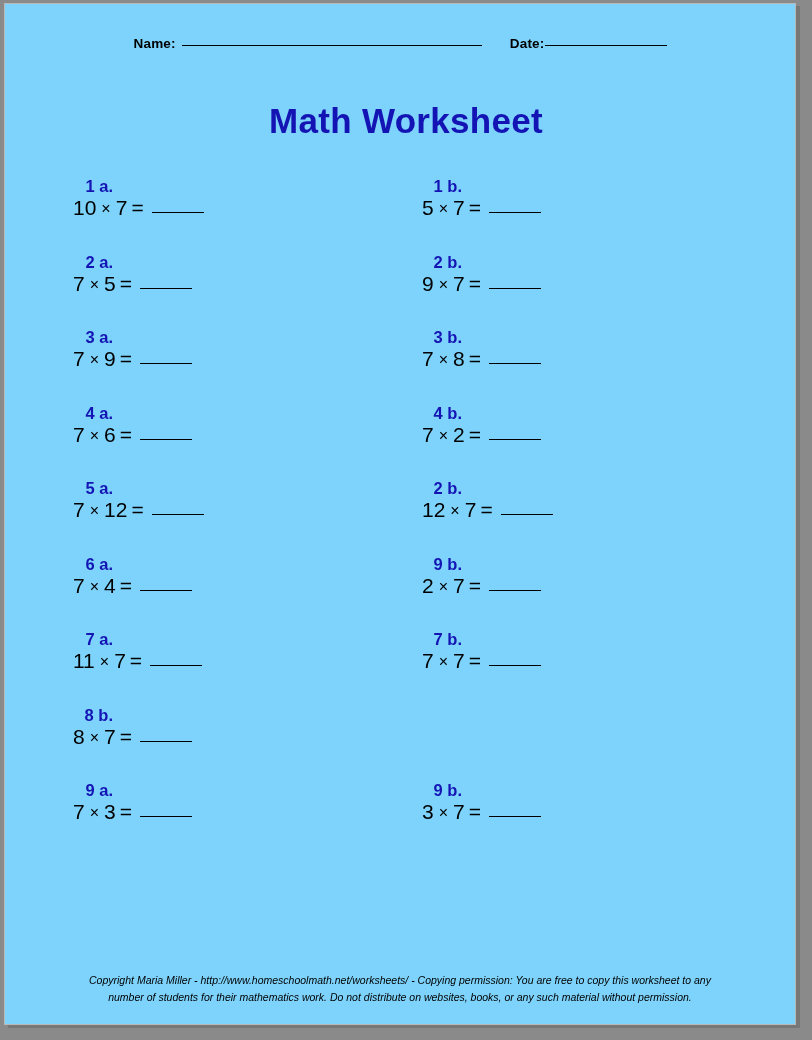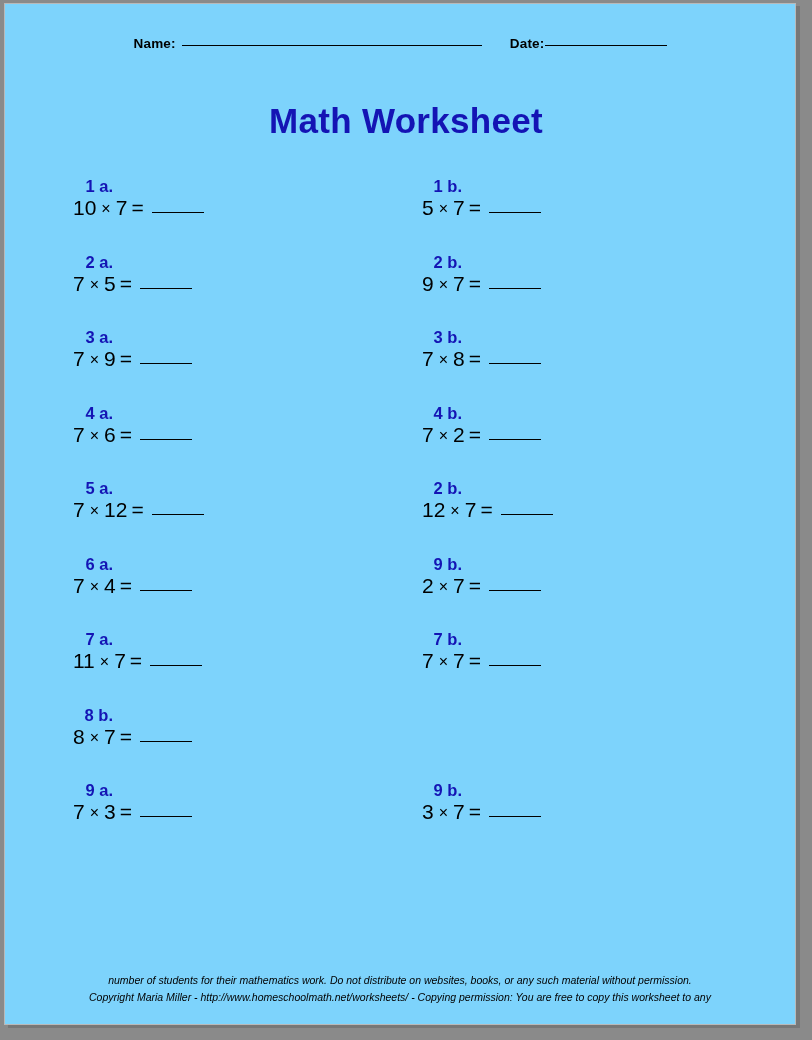--- a/index.html
+++ b/index.html
@@ -277,17 +277,17 @@
         <span class="expr">
           <span>3</span><span class="op">×</span><span>7</span><span class="eq">=</span><span class="blank"></span>
         </span>
       </div>
     </div>
 
 
   </div>
 
   <div class="footer">
+    <div>Copyright Maria Miller - http://www.homeschoolmath.net/worksheets/ - Copying permission: You are free to copy this worksheet to any</div>
     <div>number of students for their mathematics work. Do not distribute on websites, books, or any such material without permission.</div>
-    <div>Copyright Maria Miller - http://www.homeschoolmath.net/worksheets/ - Copying permission: You are free to copy this worksheet to any</div>
   </div>
 
 </div>
 
 </body></html>

